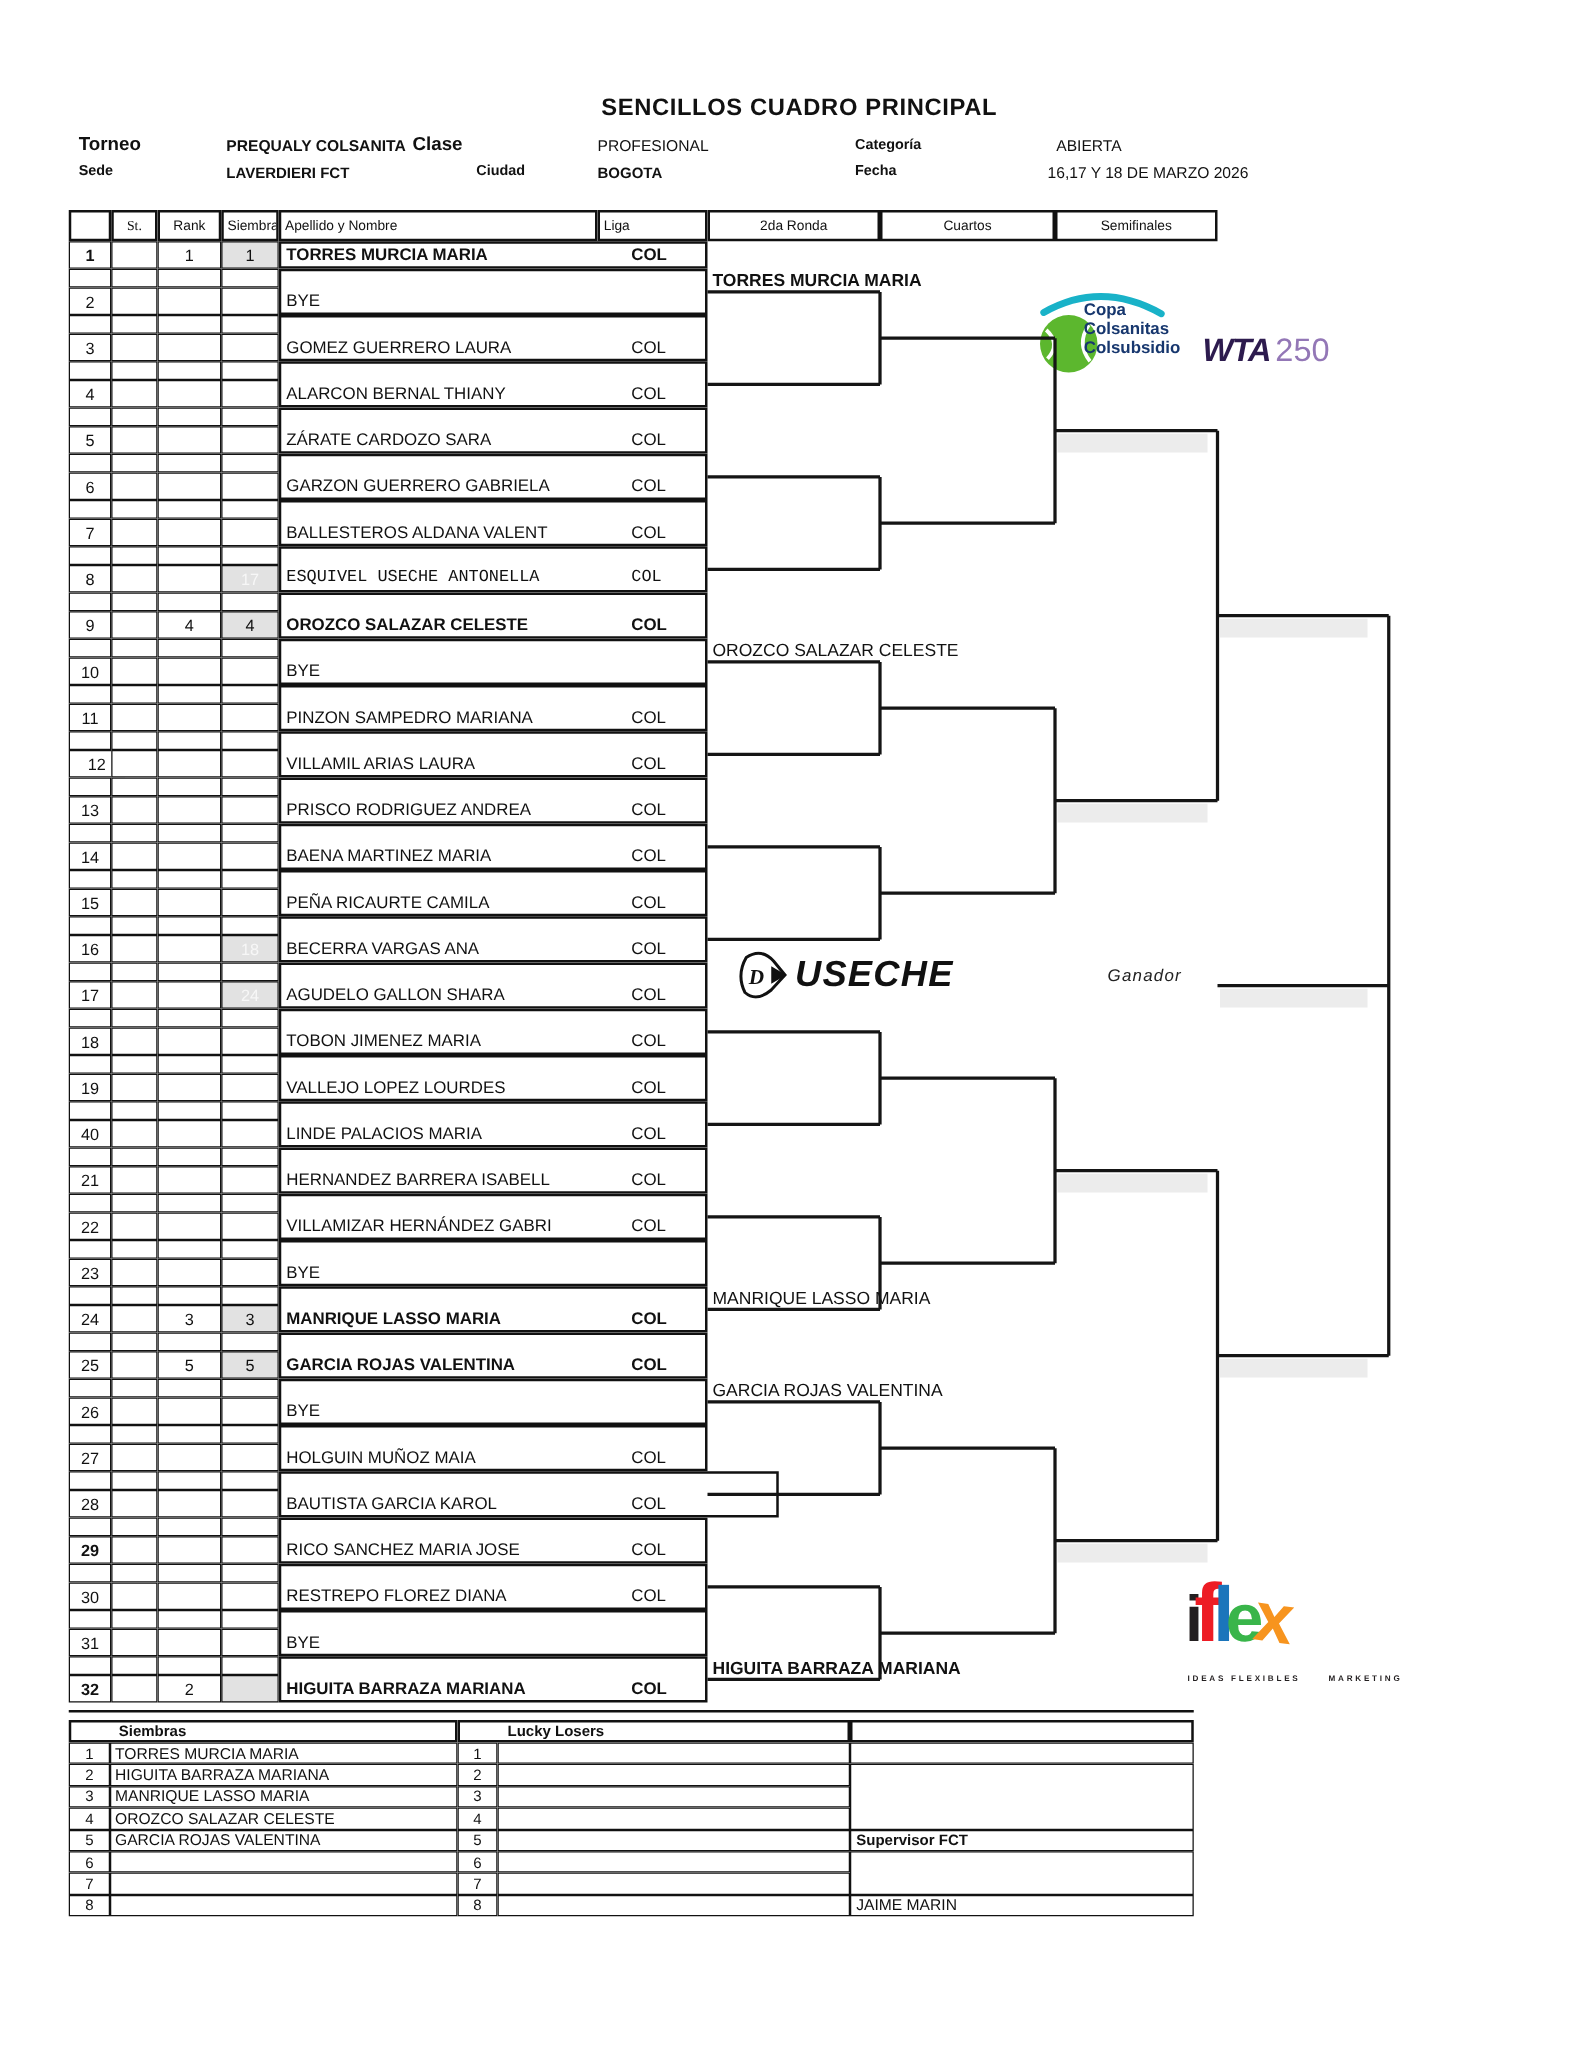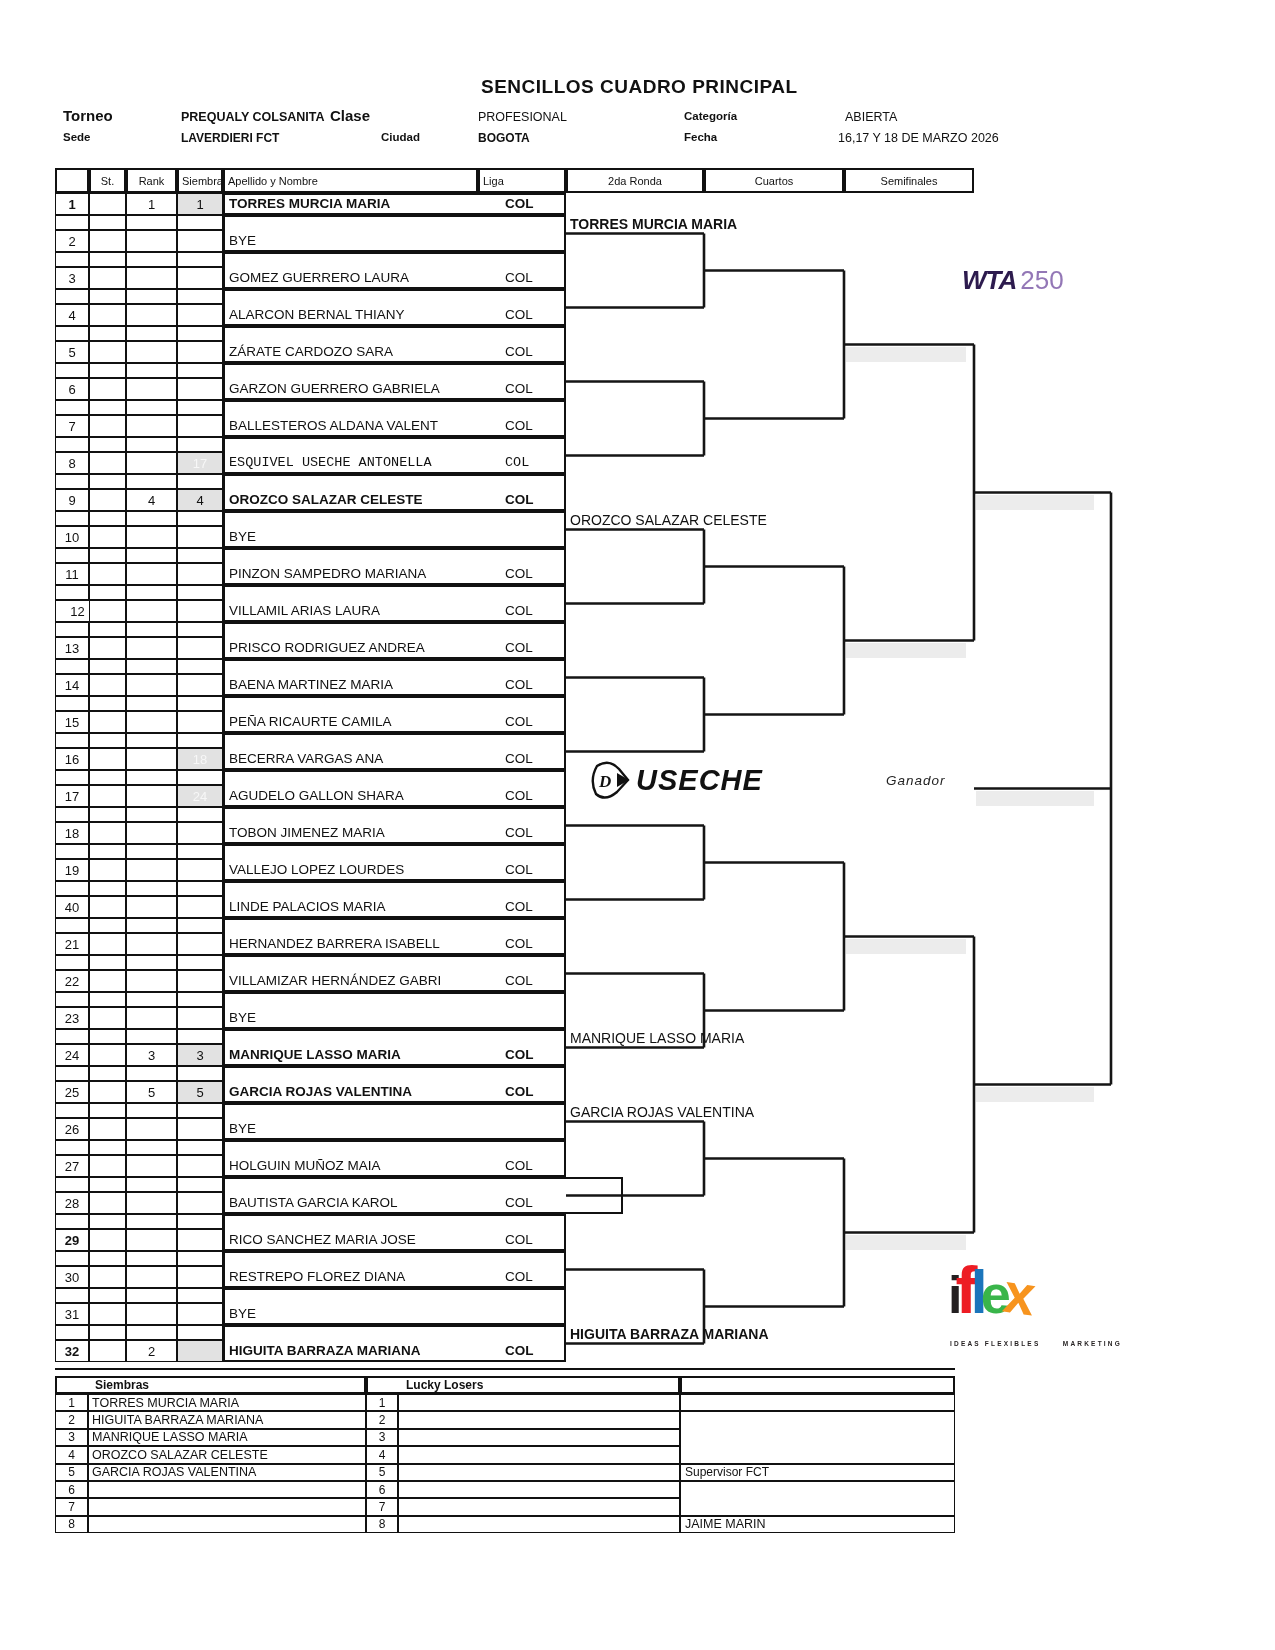--- a/index.html
+++ b/index.html
@@ -50,20 +50,31 @@
   <div class="abs val" style="left:845px;top:110px;">ABIERTA</div>
   <div class="abs lbl-sm" style="left:63px;top:131px;">Sede</div>
   <div class="abs valb" style="left:181px;top:131px;">LAVERDIERI FCT</div>
   <div class="abs lbl-sm" style="left:381px;top:131px;">Ciudad</div>
   <div class="abs valb" style="left:478px;top:131px;">BOGOTA</div>
   <div class="abs lbl-sm" style="left:684px;top:131px;">Fecha</div>
   <div class="abs val" style="left:838px;top:131px;">16,17 Y 18 DE MARZO 2026</div>
 
   <div class="abs" id="ganador">Ganador</div>
 
+  <div class="abs" id="copa">
+    <svg width="175" height="115" viewBox="0 0 175 115">
+      <path d="M 20 26 Q 66 0 114 27" fill="none" stroke="#19b2c8" stroke-width="5.5" stroke-linecap="round"></path>
+      <circle cx="40" cy="51" r="23" fill="#5cb72e"></circle>
+      <path d="M 22 40 Q 34 51 23 63" fill="none" stroke="#fff" stroke-width="3"></path>
+      <path d="M 56 36 Q 46 51 57 65" fill="none" stroke="#fff" stroke-width="3"></path>
+    </svg>
+    <div class="ctxt abs" style="top:16px;">Copa</div>
+    <div class="ctxt abs" style="top:31px;">Colsanitas</div>
+    <div class="ctxt abs" style="top:46px;">Colsubsidio</div>
+  </div>
 
   <div class="abs" id="wta">
     <span class="w1">WTA</span>
     <span class="w2">250</span>
   </div>
 
   <div class="abs" id="dunlop">
     <svg width="42" height="38" viewBox="0 0 42 38">
       <path d="M8 33 Q1 19 9 5 Q21 -3 31 8 L40 19 L29 31 Q17 41 8 33 Z" fill="none" stroke="#111" stroke-width="2.4"></path>
       <text x="11" y="26" font-size="17" font-weight="bold" font-style="italic" font-family="Liberation Serif, serif" fill="#111">D</text>
@@ -80,21 +91,21 @@
       <span style="font-size: 54px; color: rgb(57, 181, 74);">e</span>
       <span style="font-size: 56px; transform: rotate(8deg); color: rgb(247, 148, 30);">x</span>
     </div>
     <div class="tag">
       <span>IDEAS FLEXIBLES</span>
       <span>MARKETING</span>
     </div>
   </div>
 
 <div class="abs hdrcell" style="left: 55px; top: 168px; width: 34px; height: 25px; justify-content: center;"></div>
-    <div class="abs hdrcell" style="left: 89px; top: 168px; width: 37px; height: 25px; justify-content: center;">St.</div>
+    <div class="abs hdrcell" style="left: 89px; top: 168px; width: 37px; height: 25px; justify-content: center; font-family: Liberation Serif, serif;">St.</div>
     <div class="abs hdrcell" style="left: 126px; top: 168px; width: 51px; height: 25px; justify-content: center;">Rank</div>
     <div class="abs hdrcell" style="left: 177px; top: 168px; width: 46px; height: 25px; justify-content: flex-start; padding-left: 3px;">Siembra</div>
     <div class="abs hdrcell" style="left: 223px; top: 168px; width: 255px; height: 25px; justify-content: flex-start; padding-left: 3px;">Apellido y  Nombre</div>
     <div class="abs hdrcell" style="left: 478px; top: 168px; width: 88px; height: 25px; justify-content: flex-start; padding-left: 3px;">Liga</div>
     <div class="abs hdrcell" style="left: 566px; top: 168px; width: 138px; height: 25px; justify-content: center;">2da Ronda</div>
     <div class="abs hdrcell" style="left: 704px; top: 168px; width: 140px; height: 25px; justify-content: center;">Cuartos</div>
     <div class="abs hdrcell" style="left: 844px; top: 168px; width: 130px; height: 25px; justify-content: center;">Semifinales</div>
     <div class="abs gridcell b" style="left: 55px; top: 193px; width: 34px; height: 22px;">1</div>
     <div class="abs gridcell" style="left: 55px; top: 215px; width: 34px; height: 15px;"></div>
     <div class="abs gridcell" style="left: 89px; top: 193px; width: 37px; height: 22px;"></div>
@@ -521,16 +532,16 @@
     <div class="abs btcell" style="left: 55px; top: 1498.4px; width: 33px; height: 17.4px; font-size: 12px; display: flex; align-items: center; justify-content: center;">7</div>
     <div class="abs btcell" style="left: 88px; top: 1498.4px; width: 278px; height: 17.4px; font-size: 12.5px; padding-left: 3px; display: flex; align-items: center; white-space: nowrap;"></div>
     <div class="abs btcell" style="left: 366px; top: 1498.4px; width: 32px; height: 17.4px; font-size: 12px; display: flex; align-items: center; justify-content: center;">7</div>
     <div class="abs btcell" style="left: 398px; top: 1498.4px; width: 282px; height: 17.4px; font-size: 12.5px; padding-left: 3px; display: flex; align-items: center; white-space: nowrap;"></div>
     <div class="abs btcell" style="left: 55px; top: 1515.8px; width: 33px; height: 17.4px; font-size: 12px; display: flex; align-items: center; justify-content: center;">8</div>
     <div class="abs btcell" style="left: 88px; top: 1515.8px; width: 278px; height: 17.4px; font-size: 12.5px; padding-left: 3px; display: flex; align-items: center; white-space: nowrap;"></div>
     <div class="abs btcell" style="left: 366px; top: 1515.8px; width: 32px; height: 17.4px; font-size: 12px; display: flex; align-items: center; justify-content: center;">8</div>
     <div class="abs btcell" style="left: 398px; top: 1515.8px; width: 282px; height: 17.4px; font-size: 12.5px; padding-left: 3px; display: flex; align-items: center; white-space: nowrap;"></div>
     <div class="abs btcell" style="left: 680px; top: 1394px; width: 275px; height: 17.4px;"></div>
     <div class="abs btcell" style="left: 680px; top: 1411.4px; width: 275px; height: 52.2px;"></div>
-    <div class="abs btcell" style="left: 680px; top: 1463.6px; width: 275px; height: 17.4px; font-size: 12px; font-weight: normal; padding-left: 4px; display: flex; align-items: center;">Supervisor FCT</div>
+    <div class="abs btcell" style="left: 680px; top: 1463.6px; width: 275px; height: 17.4px; font-size: 12px; font-weight: bold; padding-left: 4px; display: flex; align-items: center;">Supervisor FCT</div>
     <div class="abs btcell" style="left: 680px; top: 1481px; width: 275px; height: 34.8px;"></div>
     <div class="abs btcell" style="left: 680px; top: 1515.8px; width: 275px; height: 17.4px; font-size: 12.5px; padding-left: 4px; display: flex; align-items: center;">JAIME MARIN</div>
   </div>
 
 </body></html>

